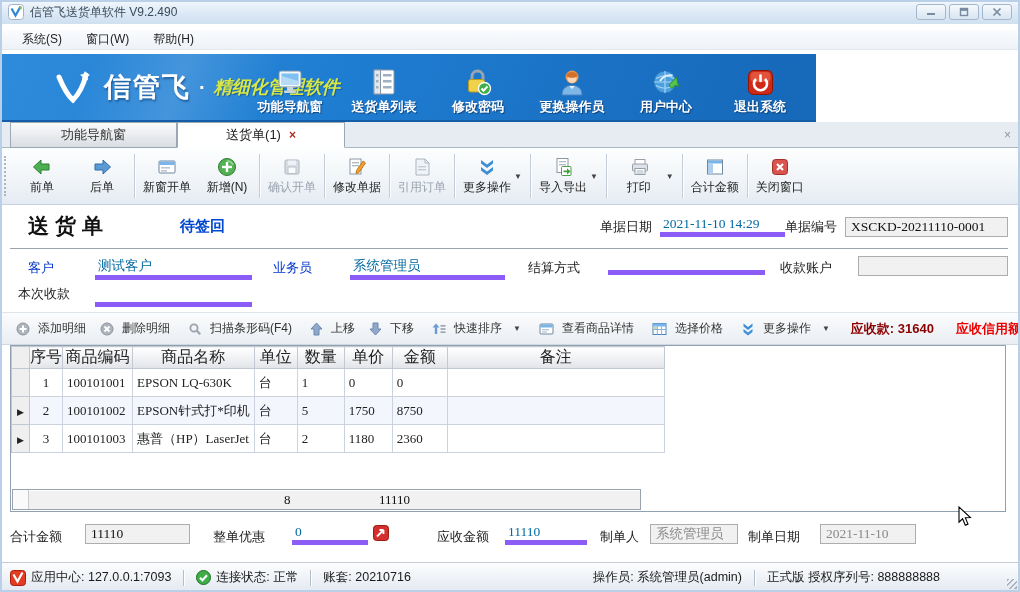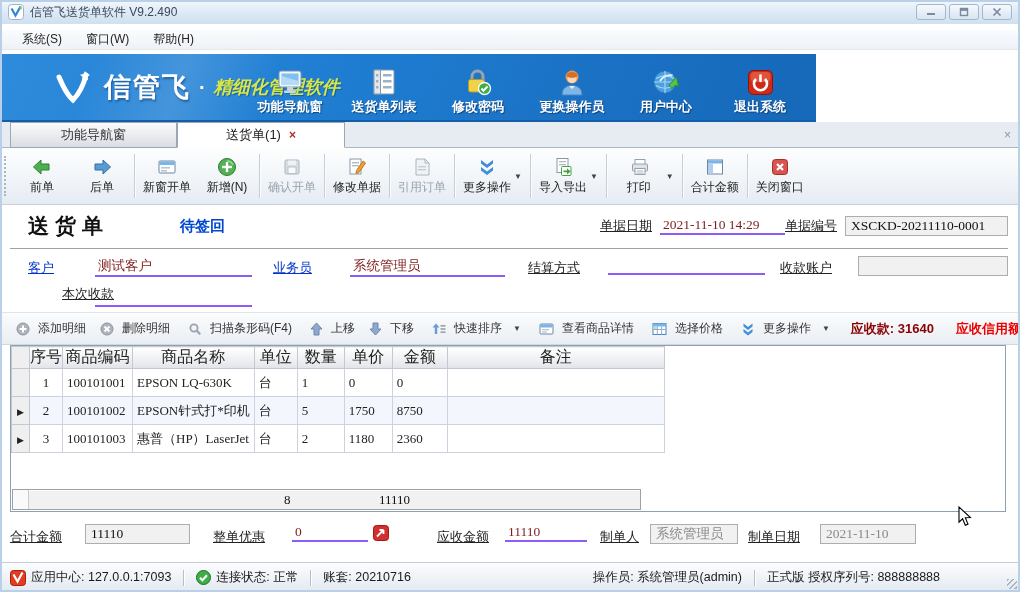--- a/index.html
+++ b/index.html
@@ -61,23 +61,23 @@
   .tbtn.disabled .tlabel { color:#9aa4ae; }
   .dd { font-size:8px; color:#444; margin-left:3px; align-self:center; }
   .tsep { width:1px; background:#c5ced8; box-shadow:1px 0 0 #fcfdfe; margin:6px 2px; }
 
   
   .docheader { position:absolute; left:0; top:205px; width:1020px; height:44px; background:#fff; }
   .docheader .hr { position:absolute; left:10px; right:12px; bottom:0; border-bottom:1px solid #9aa4ae; }
   .doc-title { position:absolute; left:28px; top:7px; font-size:21px; font-weight:bold; font-family:"Liberation Serif",serif; color:#111; letter-spacing:6px; }
   .doc-status { position:absolute; left:180px; top:12px; font-size:15px; font-weight:bold; color:#0047d0; }
   .doc-right { position:absolute; right:12px; top:11px; display:flex; align-items:center; }
-  .flabel { font-size:13px; color:#222; white-space:nowrap;text-decoration:underline; }
+  .flabel { font-size:13px; color:#222; white-space:nowrap; }
   .flabel.blue { color:#0033cc; }
-  .ufield { border-bottom:2px solid #8b5cf6; min-height:18px; font-family:"Liberation Serif",serif; font-size:13.5px; padding:0 3px; color:#7f1d1d; }
+  .ufield { border-bottom:5px solid #8b5cf6; min-height:18px; font-family:"Liberation Serif",serif; font-size:13.5px; padding:0 3px; color:#0369a1; }
   .gbox { background:#f1f1f1; border:1px solid #adadad; height:20px; line-height:18px; padding:0 5px; font-family:"Liberation Serif",serif; font-size:13.5px; color:#111; }
 
   
   .formarea { position:absolute; left:0; top:249px; width:1020px; height:63px; background:#fff; }
   .formarea .flabel { position:absolute; }
   .formarea .ufield, .formarea .gbox { position:absolute; }
 
   
   .gridtoolbar { position:absolute; left:0; top:312px; width:1020px; height:33px;
     background:linear-gradient(180deg,#fbfcfd,#e9eef3); border-top:1px solid #dde4ea; border-bottom:1px solid #cfd7e0;
@@ -440,21 +440,21 @@
 
   <div class="formarea">
     <span class="flabel blue" style="left:28px; top:10px;">客户</span>
     <span class="ufield" style="left:95px; top:8px; width:157px;">测试客户</span>
     <span class="flabel blue" style="left:273px; top:10px;">业务员</span>
     <span class="ufield" style="left:350px; top:8px; width:155px;">系统管理员</span>
     <span class="flabel" style="left:528px; top:10px;">结算方式</span>
     <span class="ufield" style="left:608px; top:8px; width:157px;"></span>
     <span class="flabel" style="left:780px; top:10px;">收款账户</span>
     <span class="gbox" style="left:858px; top:7px; width:150px;"></span>
-    <span class="flabel" style="left:18px; top:36px;margin-left:44px;">本次收款</span>
+    <span class="flabel" style="left:18px; top:36px;">本次收款</span>
     <span class="ufield" style="left:95px; top:40px; width:157px;"></span>
   </div>
 
   <div class="gridtoolbar">
     <span class="grip" style="margin:6px 3px 6px 0;"></span>
     <div class="gbtn">
       <span>
           <svg width="14" height="14" viewBox="0 0 14 14">
             <circle cx="7" cy="7" r="6" fill="#aeb4bb" stroke="#8d939a"></circle>
             <rect x="6" y="3.5" width="2" height="7" fill="#fff"></rect>

